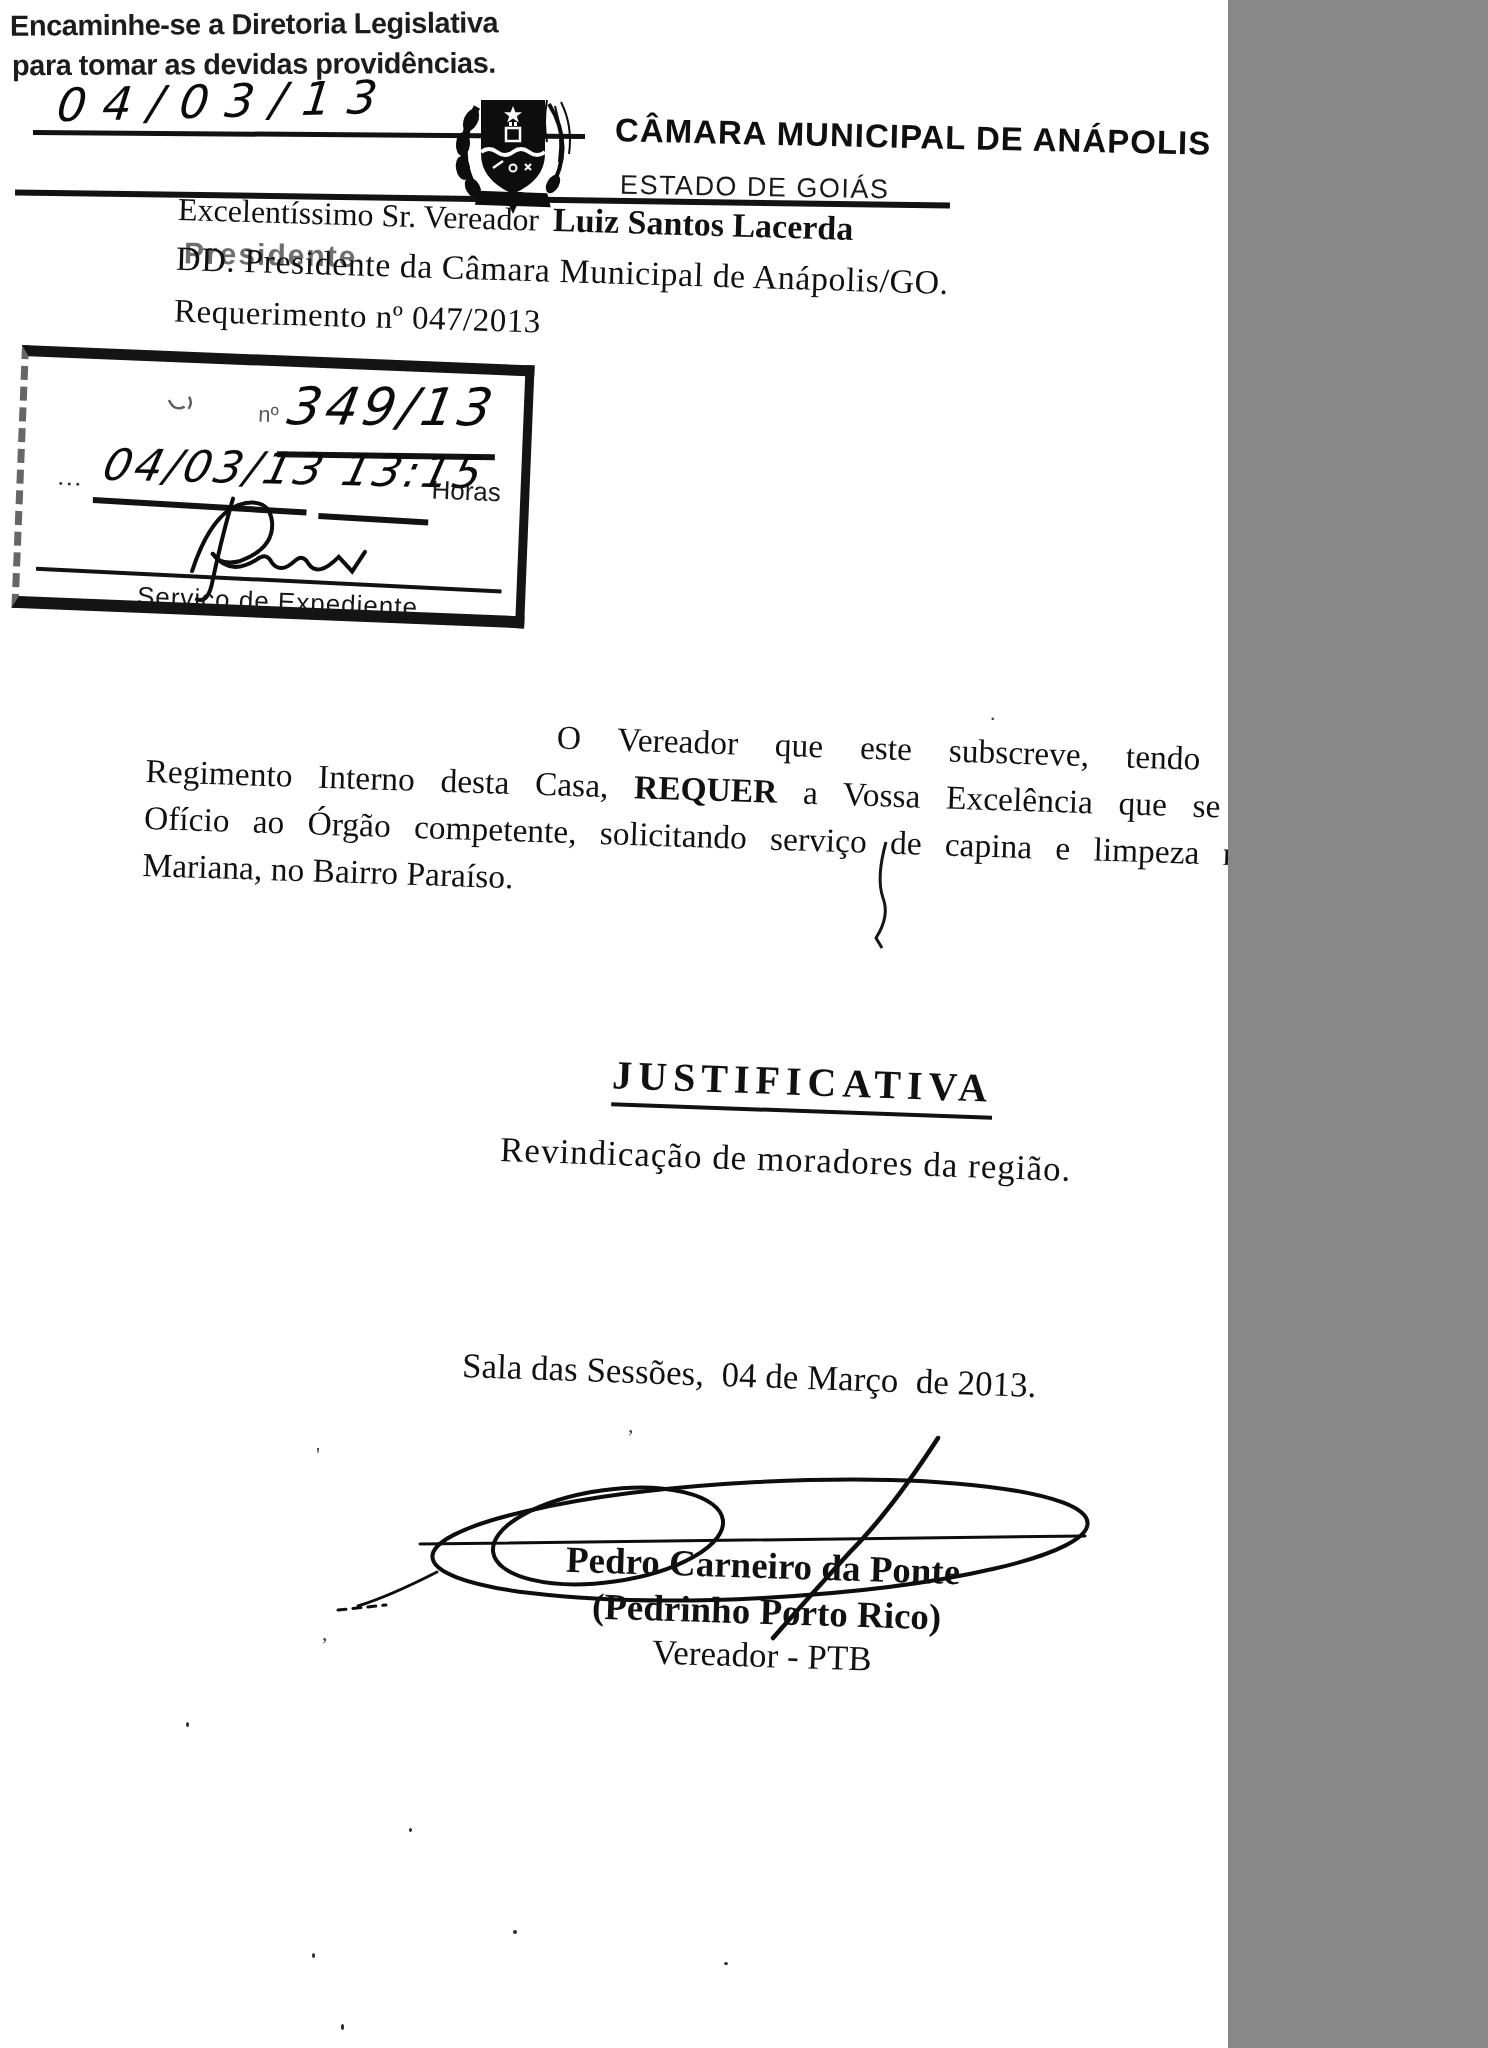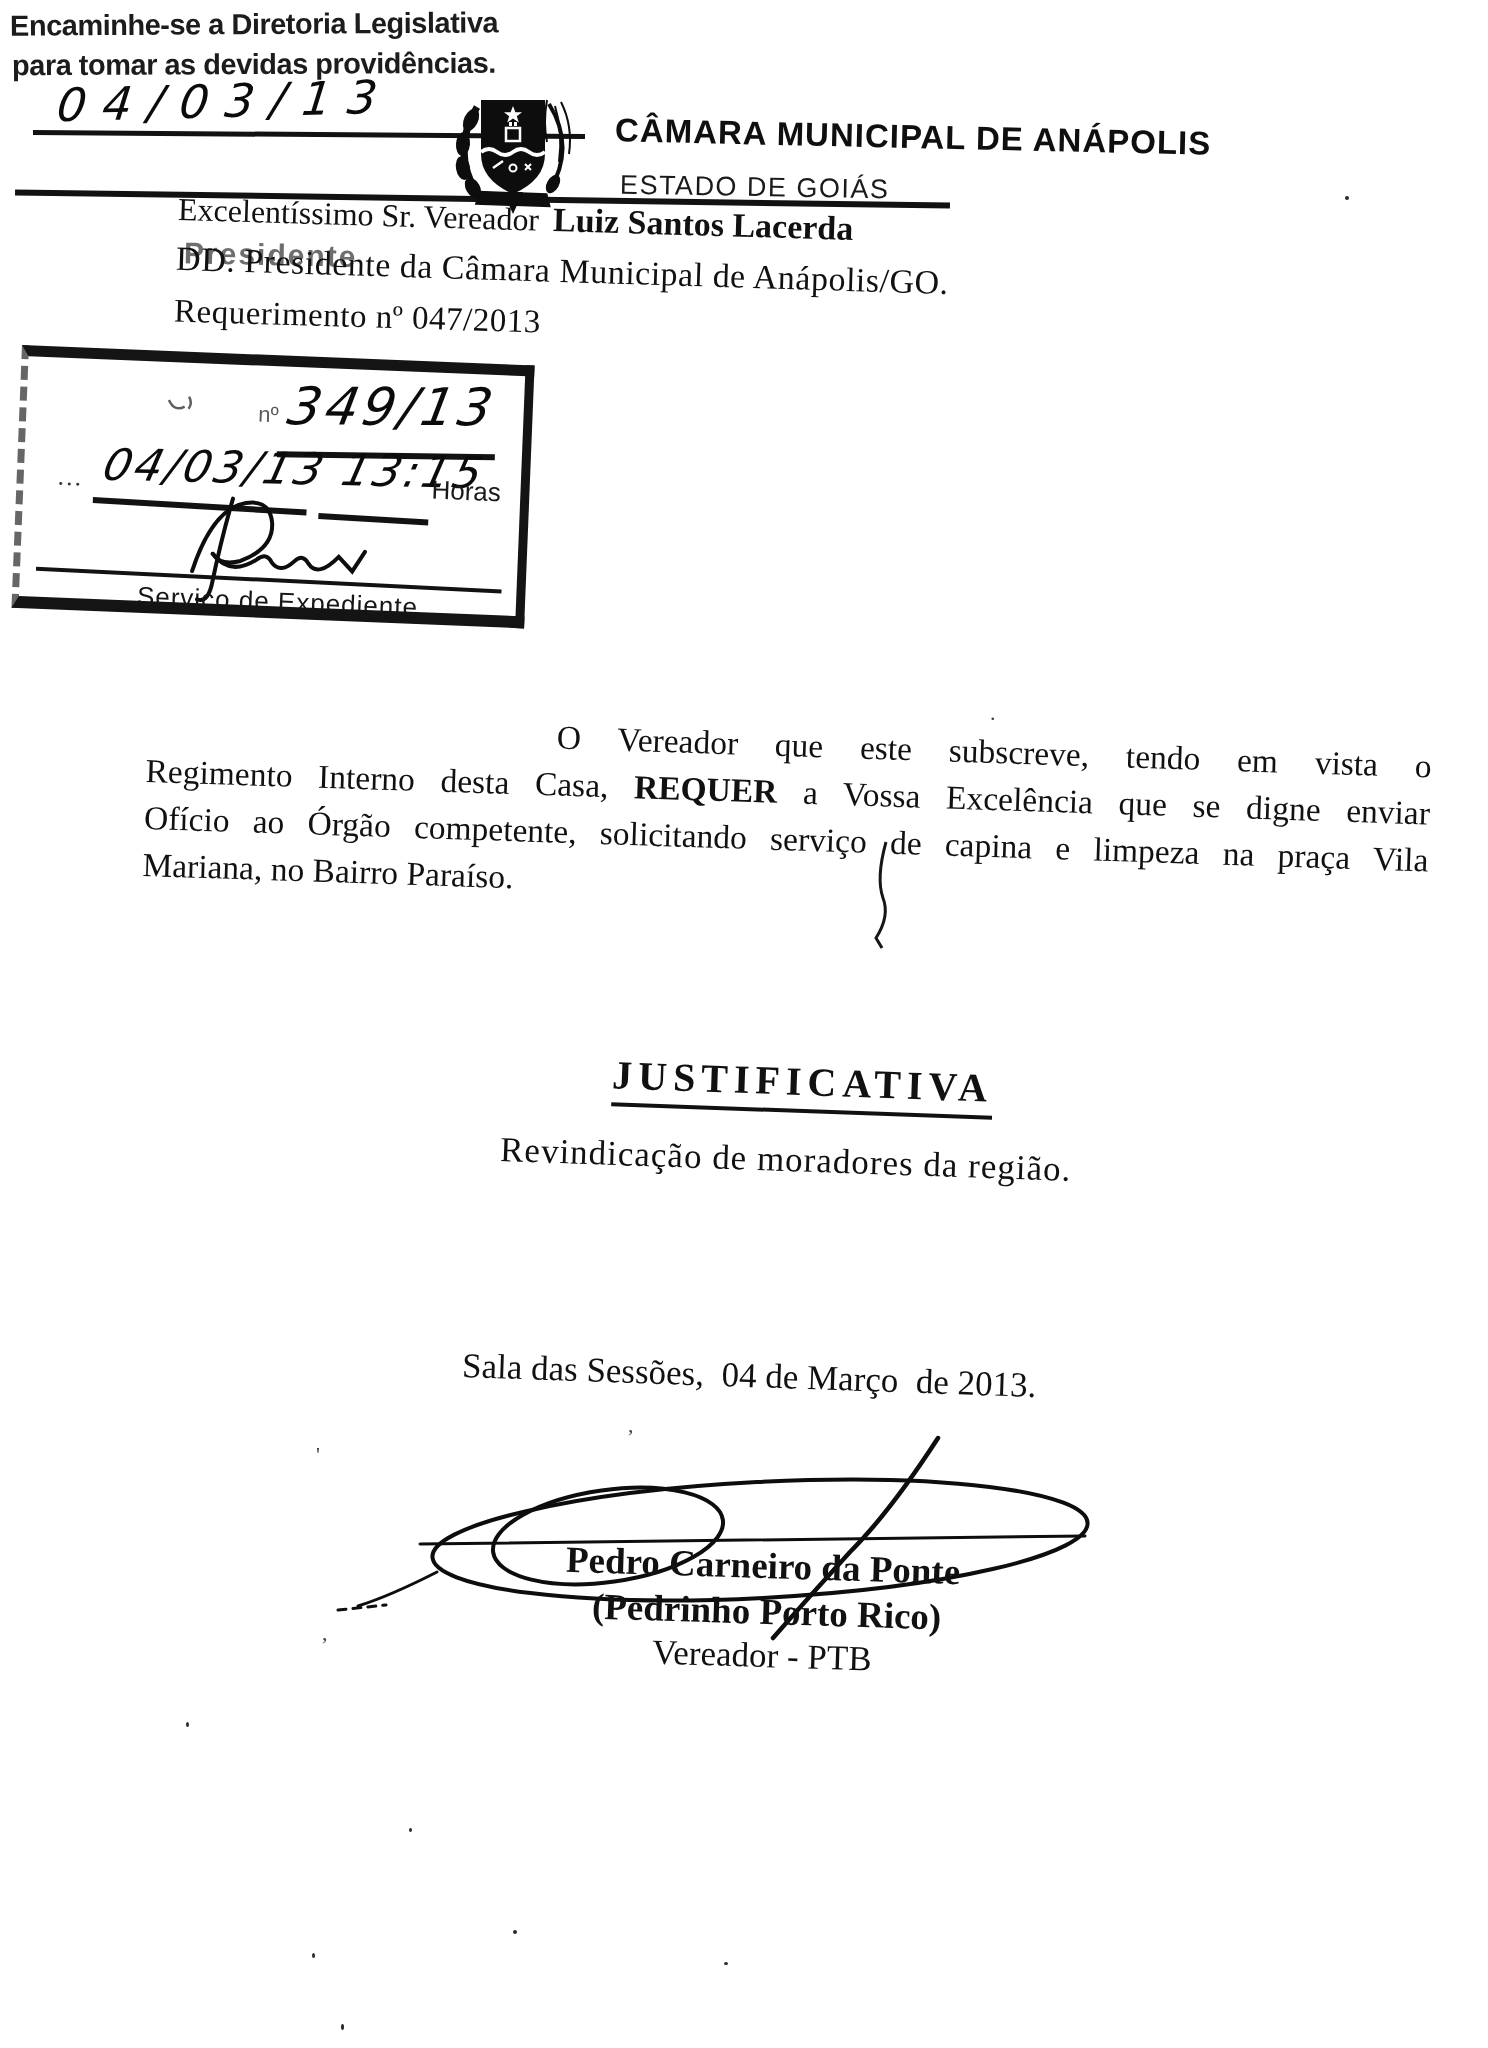--- a/index.html
+++ b/index.html
@@ -1,17 +1,17 @@
 <!DOCTYPE html>
 <html><head>
 <meta charset="utf-8">
 <style>
   html,body { margin:0; padding:0; background:#888; }
   .page {
-    position:relative; width:1488px; height:2048px;
+    position:relative; width:1228px; height:2048px;
     background:#ffffff; overflow:hidden;
     font-family:"Liberation Serif", serif; color:#111;
   }
   .abs { position:absolute; }
   .sans  { font-family:"Liberation Sans", sans-serif; }
   .hand  { font-family:"DejaVu Sans", sans-serif; font-style:italic; color:#0b0b0b; }
   .rule  { background:#121212; }
   .speck { position:absolute; background:#2a2a2a; border-radius:50%; }
 
   

